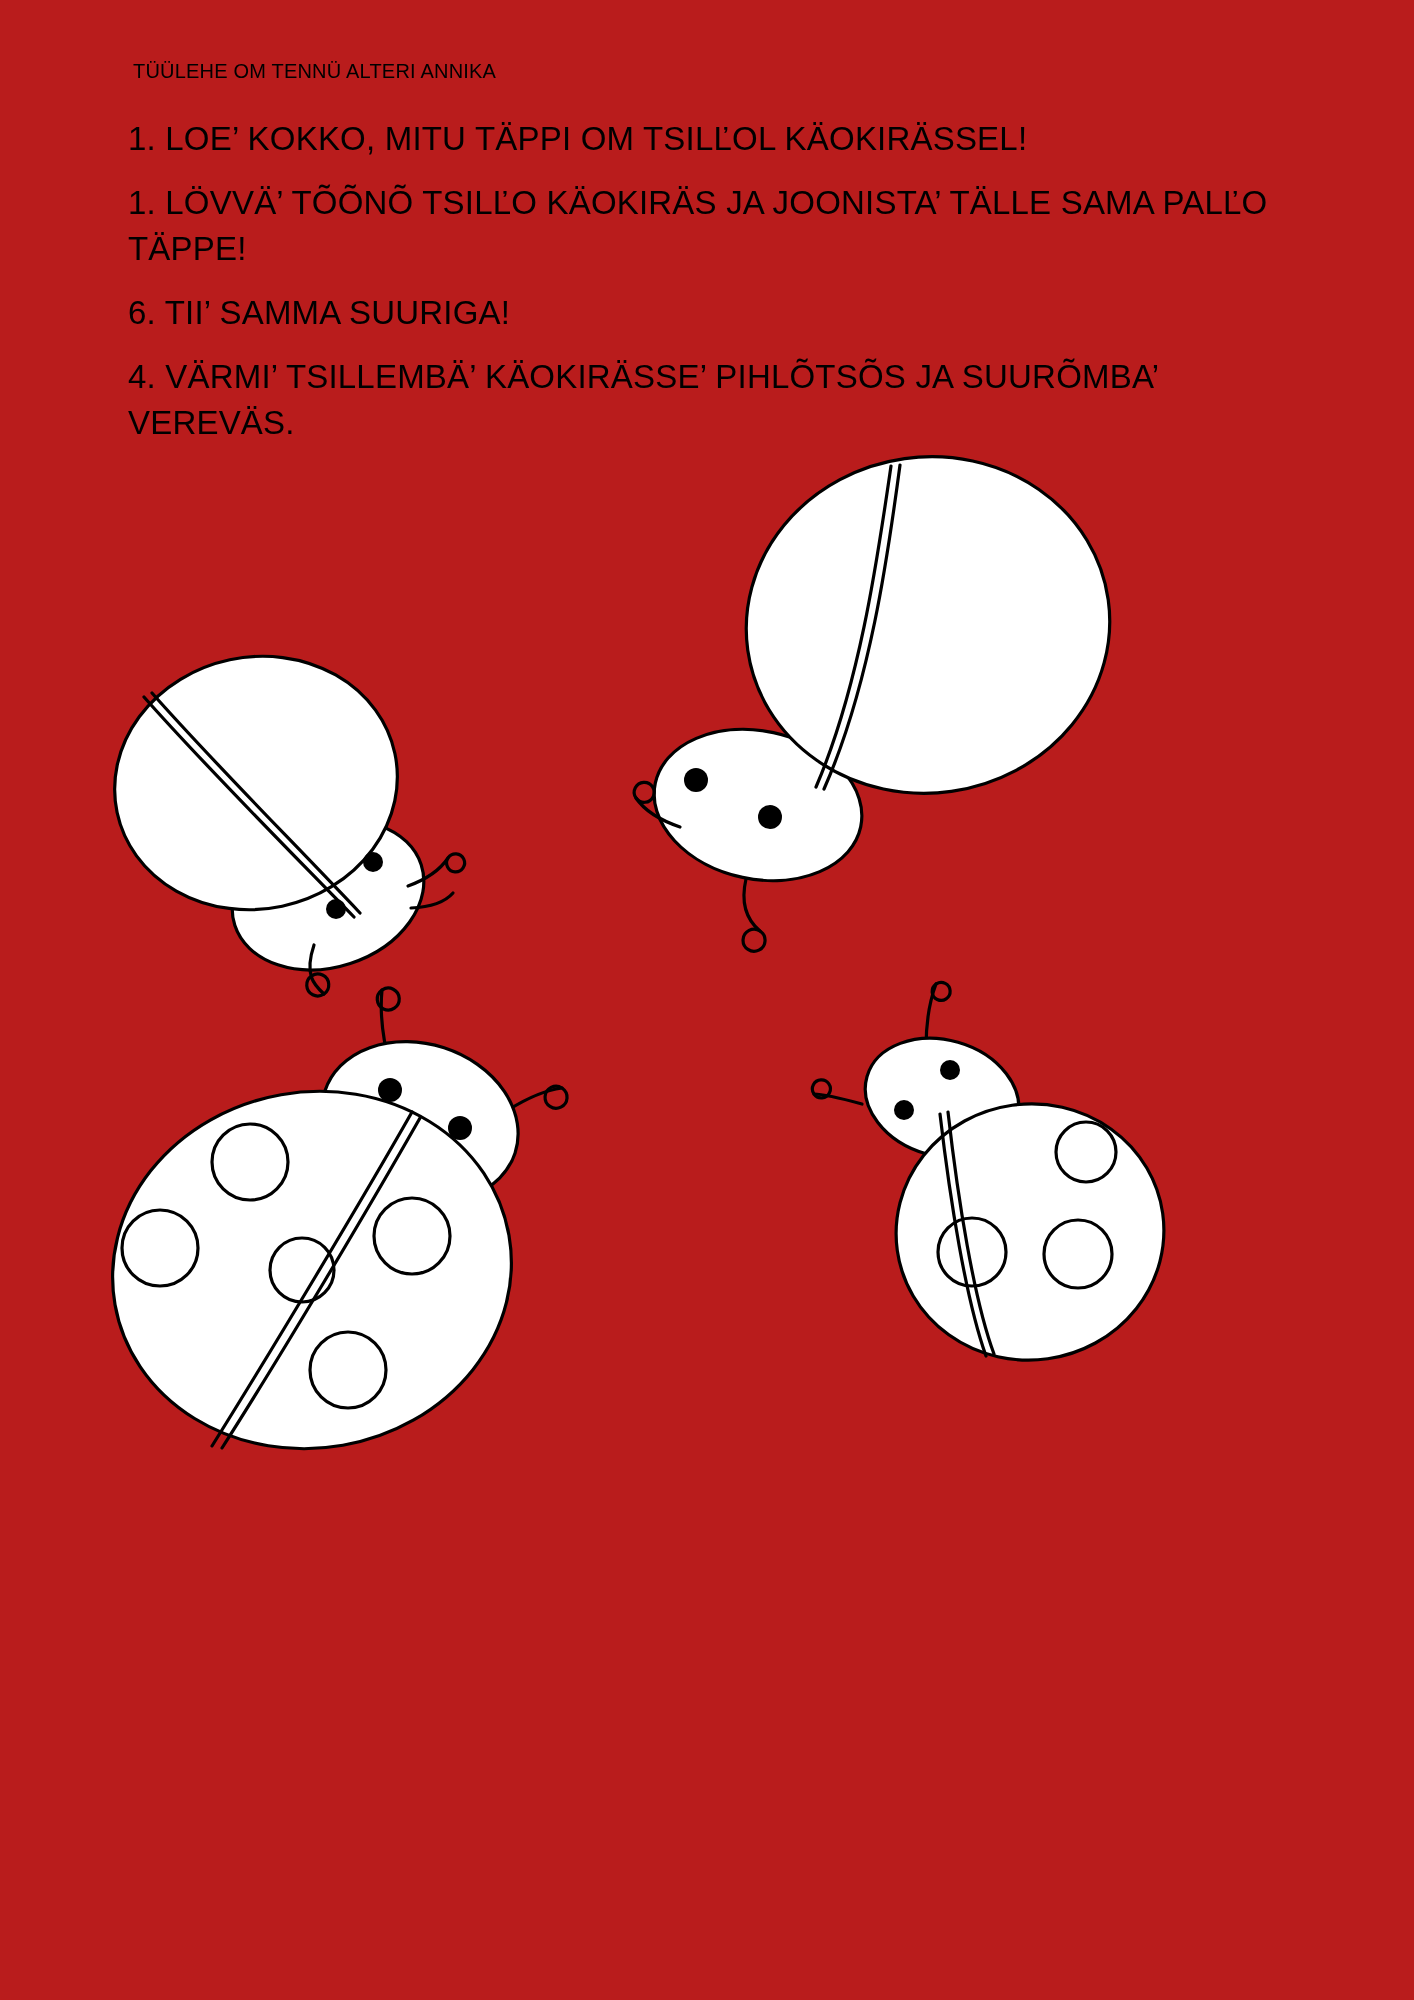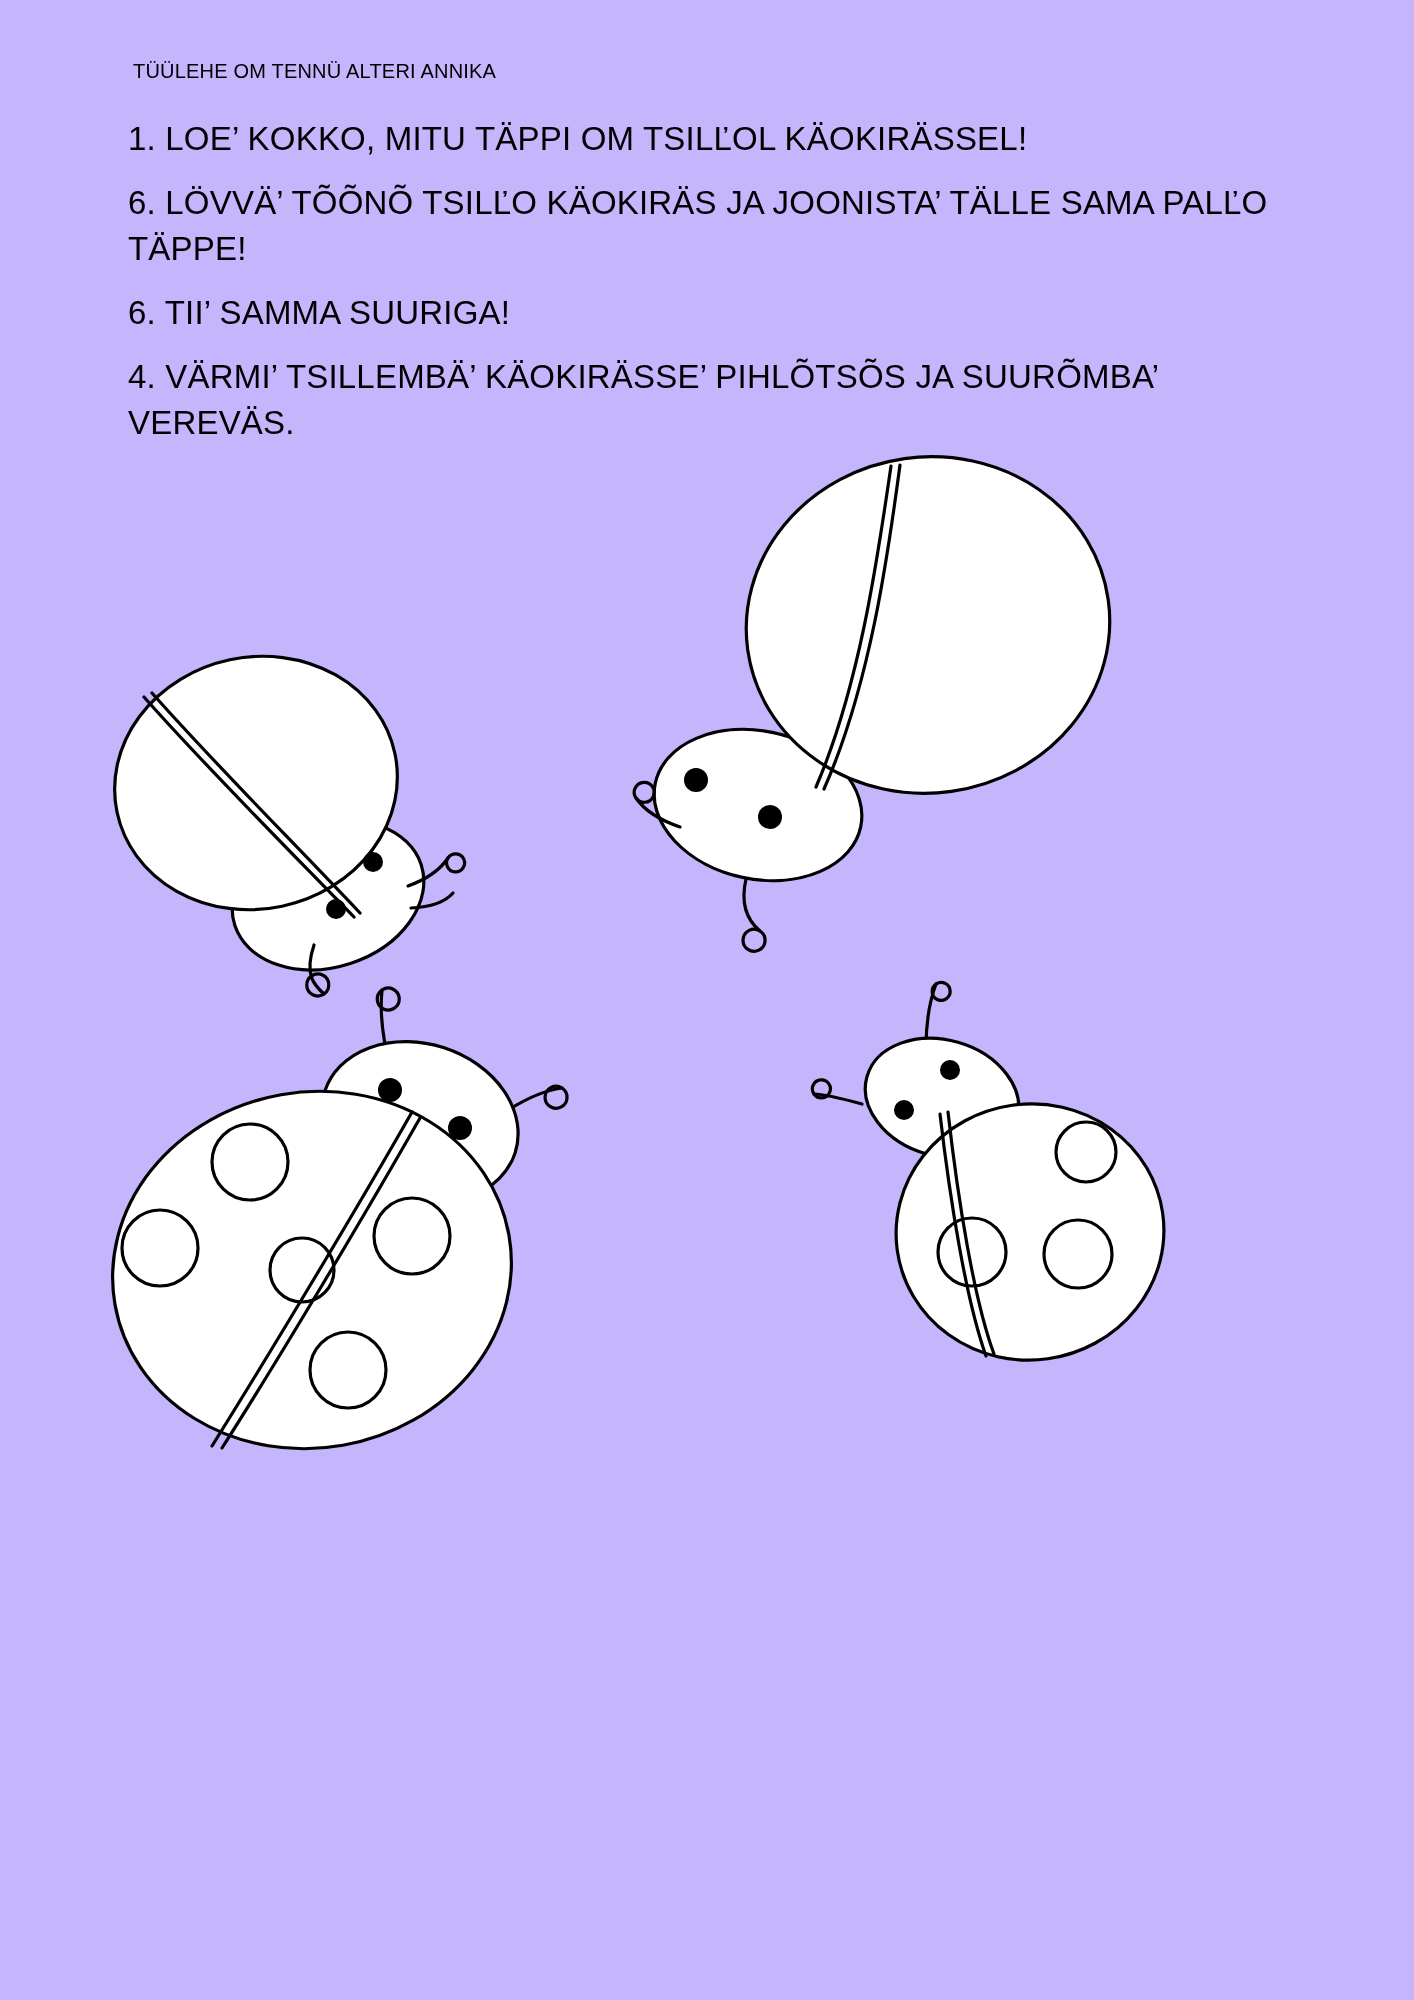--- a/index.html
+++ b/index.html
@@ -4,21 +4,21 @@
 <style>
   html, body {
     margin: 0;
     padding: 0;
     background: #ffffff;
   }
   .page {
     position: relative;
     width: 1414px;
     height: 2000px;
-    background: #c4b5fd;
+    background: #b91c1c;
     font-family: "Liberation Sans", sans-serif;
     color: #000000;
     overflow: hidden;
   }
   .header {
     position: absolute;
     left: 133px;
     top: 60px;
     font-size: 20px;
     letter-spacing: 0.2px;
@@ -59,21 +59,21 @@
 </style>
 </head>
 <body>
 
 <div class="page">
 
   <div class="header">TÜÜLEHE OM TENNÜ ALTERI ANNIKA</div>
 
   <div class="instructions">
     <p class="instr-line">1. LOE’ KOKKO, MITU TÄPPI OM TSILĽOL KÄOKIRÄSSEL!</p>
-    <p class="instr-line">6. LÖVVÄ’ TÕÕNÕ TSILĽO KÄOKIRÄS JA JOONISTA’ TÄLLE SAMA PALĽO TÄPPE!</p>
+    <p class="instr-line">1. LÖVVÄ’ TÕÕNÕ TSILĽO KÄOKIRÄS JA JOONISTA’ TÄLLE SAMA PALĽO TÄPPE!</p>
     <p class="instr-line">6. TII’ SAMMA SUURIGA!</p>
     <p class="instr-line">4. VÄRMI’ TSILLEMBÄ’ KÄOKIRÄSSE’ PIHLÕTSÕS JA SUURÕMBA’ VEREVÄS.</p>
   </div>
 
   <div class="figures">
 
     <div class="bug" id="bug-1">
       <svg width="370" height="500" viewBox="0 0 370 500">
         <g fill="none" stroke="#000" stroke-width="3.2" stroke-linecap="round" stroke-linejoin="round">
 

